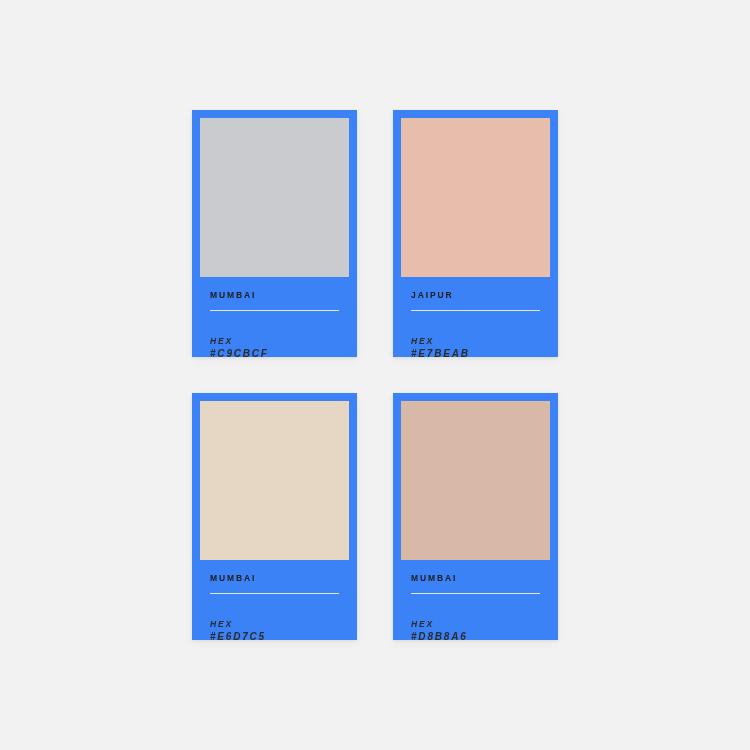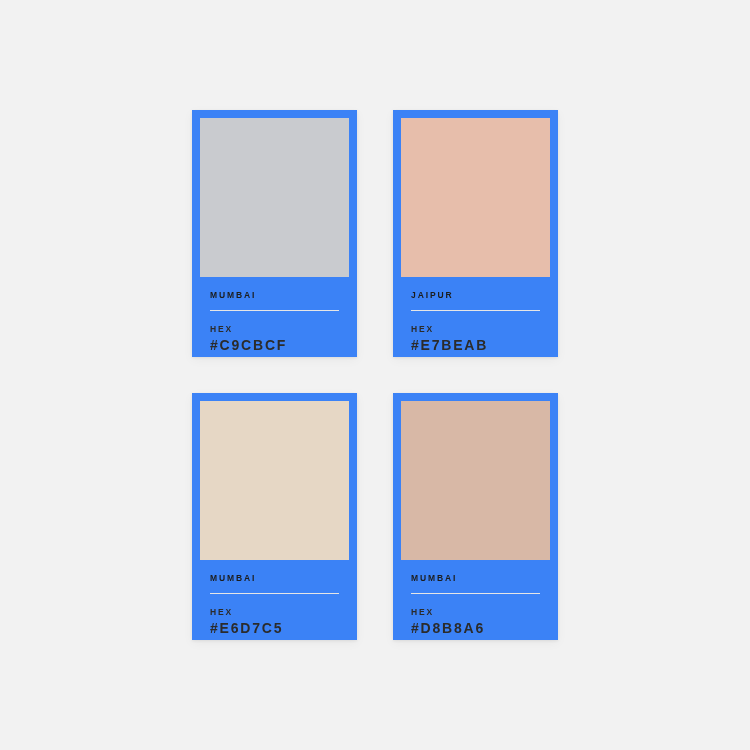--- a/index.html
+++ b/index.html
@@ -65,34 +65,35 @@
   }
 
   .divider {
     margin-top: 10px;
     height: 1px;
     background: #e6e6e6;
     width: 100%;
   }
 
   .hex-block {
-    margin-top: 12px;
+    margin-top: 24px;
+    font-style: italic;
   }
 
   .hex-label {
     font-size: 8.5px;
     font-weight: bold;
     letter-spacing: 1.8px;
     color: #2b2b2b;
     line-height: 1.45;
     white-space: nowrap;
   }
 
   .hex-value {
-    font-size: 14px;
+    font-size: 10px;
     font-weight: bold;
     letter-spacing: 1.8px;
     color: #2b2b2b;
     line-height: 1.45;
     white-space: nowrap;
   }
 </style>
 </head>
 <body style="background: rgb(242, 242, 242);">
 

